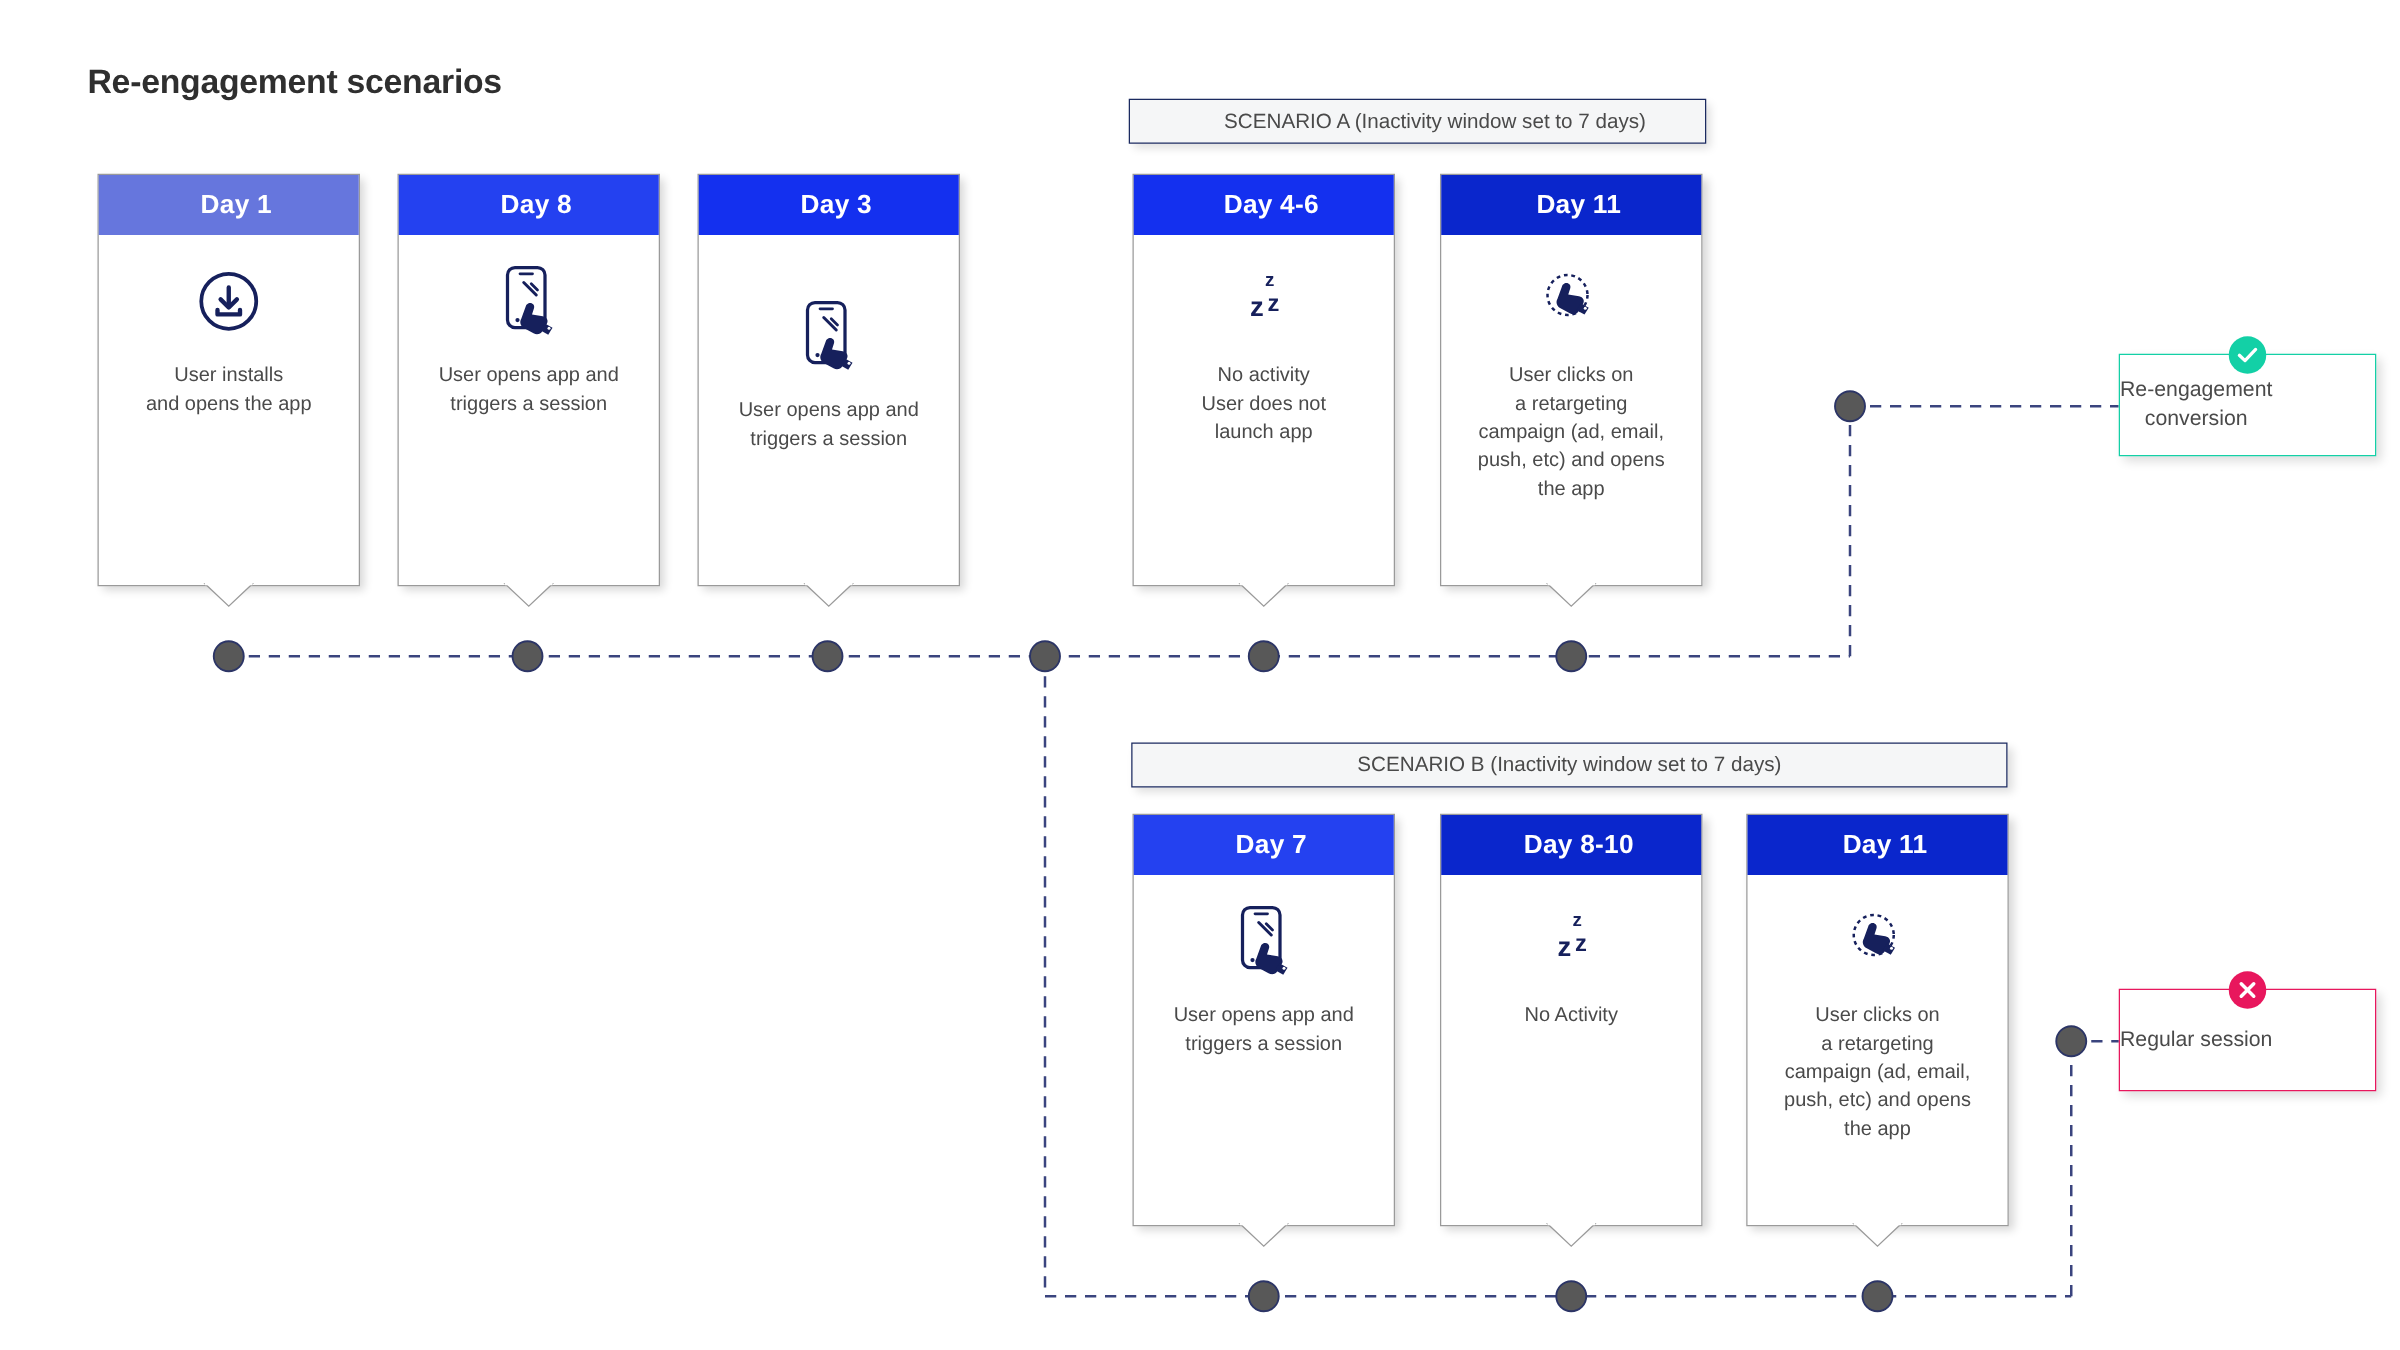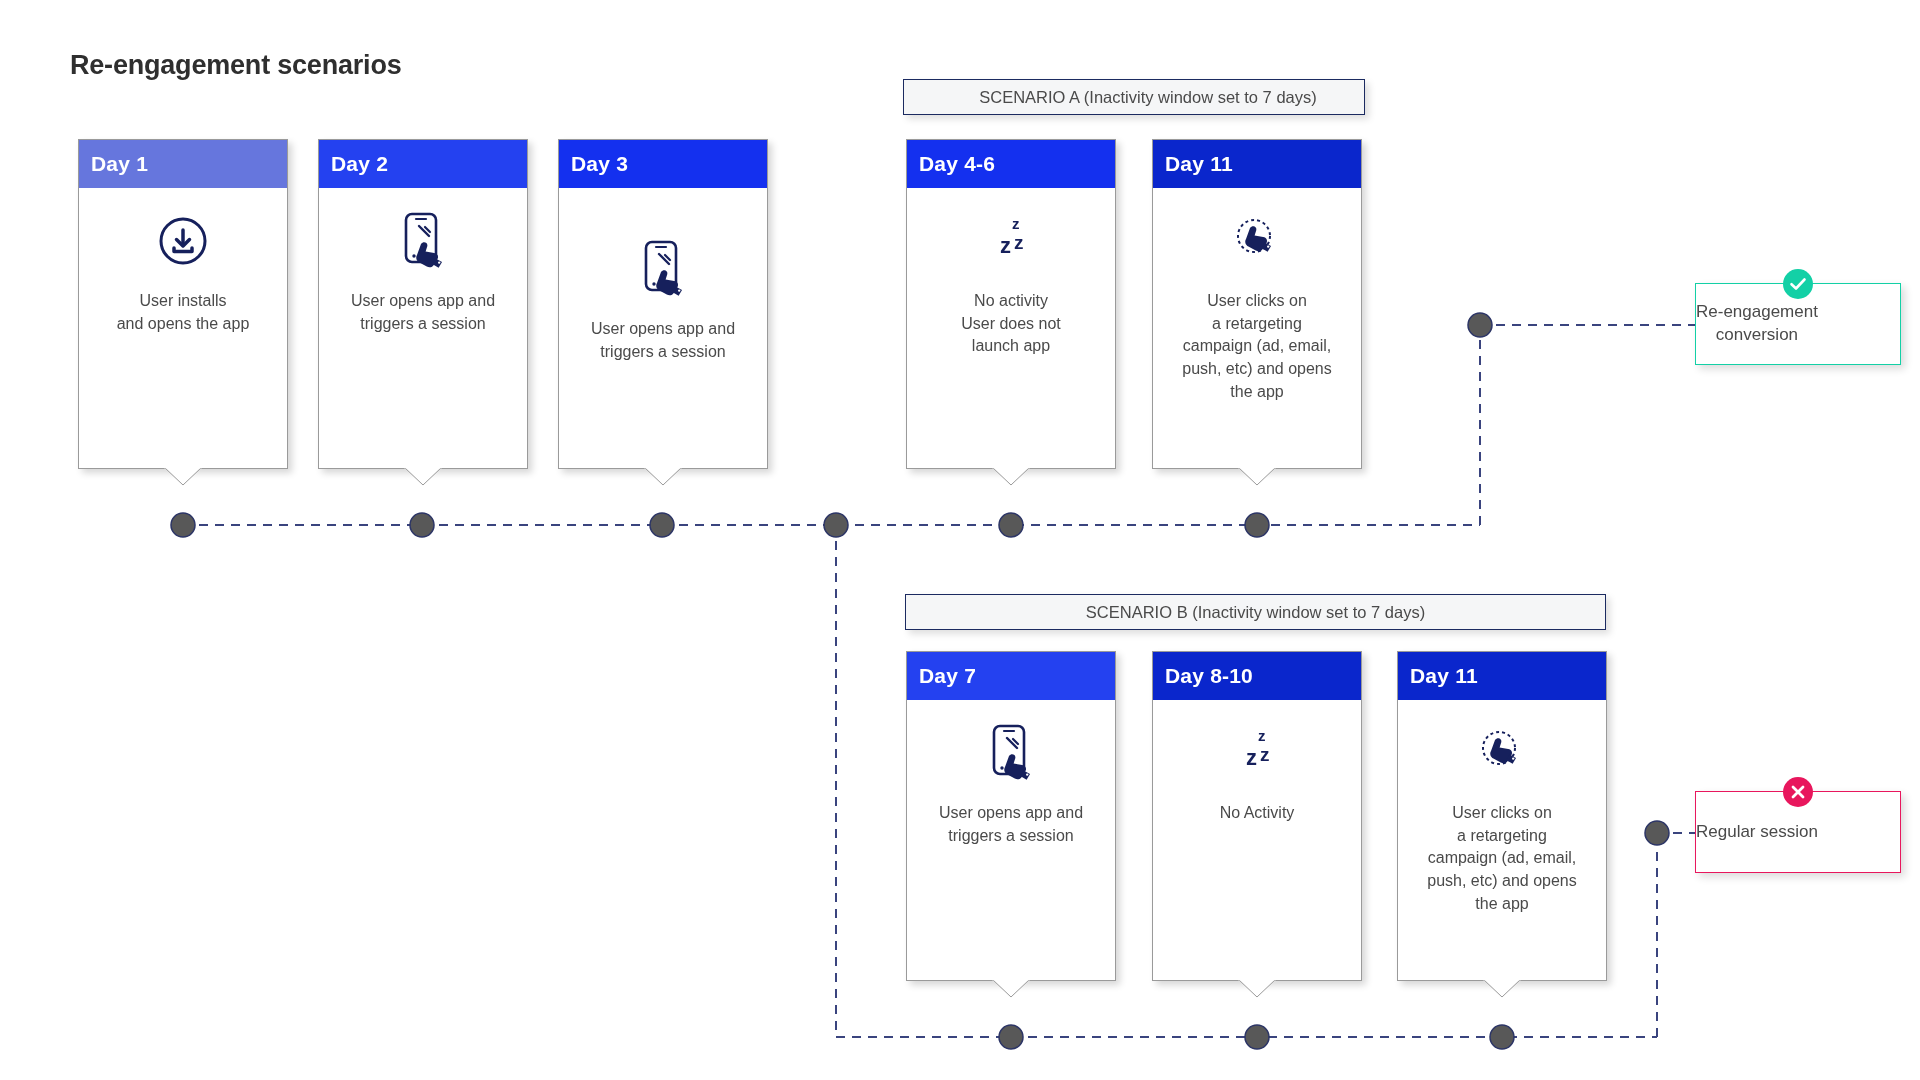--- a/index.html
+++ b/index.html
@@ -27,21 +27,21 @@
   .card{
     position:absolute;
     background:#ffffff;
     border:1px solid #9a9a9a;
     box-sizing:border-box;
     box-shadow:4px 4px 7px rgba(0,0,0,0.16);
     display:flex;flex-direction:column;align-items:stretch;
   }
   .card-head{
     height:48px;flex:0 0 48px;
-    display:flex;align-items:center;justify-content:flex-start;
+    display:flex;align-items:center;justify-content:center;
     color:#ffffff;font-size:21px;font-weight:bold;letter-spacing:0.2px;padding-left:12px;
   }
   .card-body{
     flex:1 1 auto;
     display:flex;flex-direction:column;align-items:center;
     padding:0 10px;
   }
   .card-icon{
     height:78px;width:100%;
     display:flex;align-items:center;justify-content:center;
@@ -146,21 +146,21 @@
 and opens the app</div>
     </div>
     <svg class="tail" viewBox="0 0 38 18" xmlns="http://www.w3.org/2000/svg">
       <polygon points="0,0 38,0 19,18" fill="#ffffff" stroke="#9a9a9a" stroke-width="1"></polygon>
       <line x1="0" y1="0" x2="38" y2="0" stroke="#ffffff" stroke-width="2.5"></line>
     </svg>
   </div>
 
   <div class="card" style="left:318px;top:139px;width:210px;height:330px;">
     <div class="card-head" style="background:#2441f0;">
-      <span>Day 2</span>
+      <span>Day 8</span>
     </div>
     <div class="card-body">
       <div class="card-icon">
         <svg width="56" height="60" viewBox="0 0 56 60" xmlns="http://www.w3.org/2000/svg">
           <rect x="11" y="3" width="30" height="48" rx="6" fill="none" stroke="#16205c" stroke-width="2.6"></rect>
           <line x1="21" y1="8" x2="31" y2="8" stroke="#16205c" stroke-width="2.2" stroke-linecap="round"></line>
           <line x1="24" y1="15" x2="34" y2="25" stroke="#16205c" stroke-width="2.4" stroke-linecap="round"></line>
           <line x1="30" y1="16" x2="35" y2="21" stroke="#16205c" stroke-width="2.2" stroke-linecap="round"></line>
           <circle cx="19" cy="45" r="1.7" fill="#16205c"></circle>
           <path d="M26 33 c2.6,-3.4 7.4,-1.2 6.2,2.6 l-1.6,5 l8.6,1.4 c3.4,0.6 4.8,3.6 3.2,6.2 l-3.4,5.6 c-1.6,2.6 -4.6,3.2 -7.2,1.8 l-7.4,-4 c-3,-1.6 -4,-5 -2.4,-7.6 z" fill="#16205c"></path>

